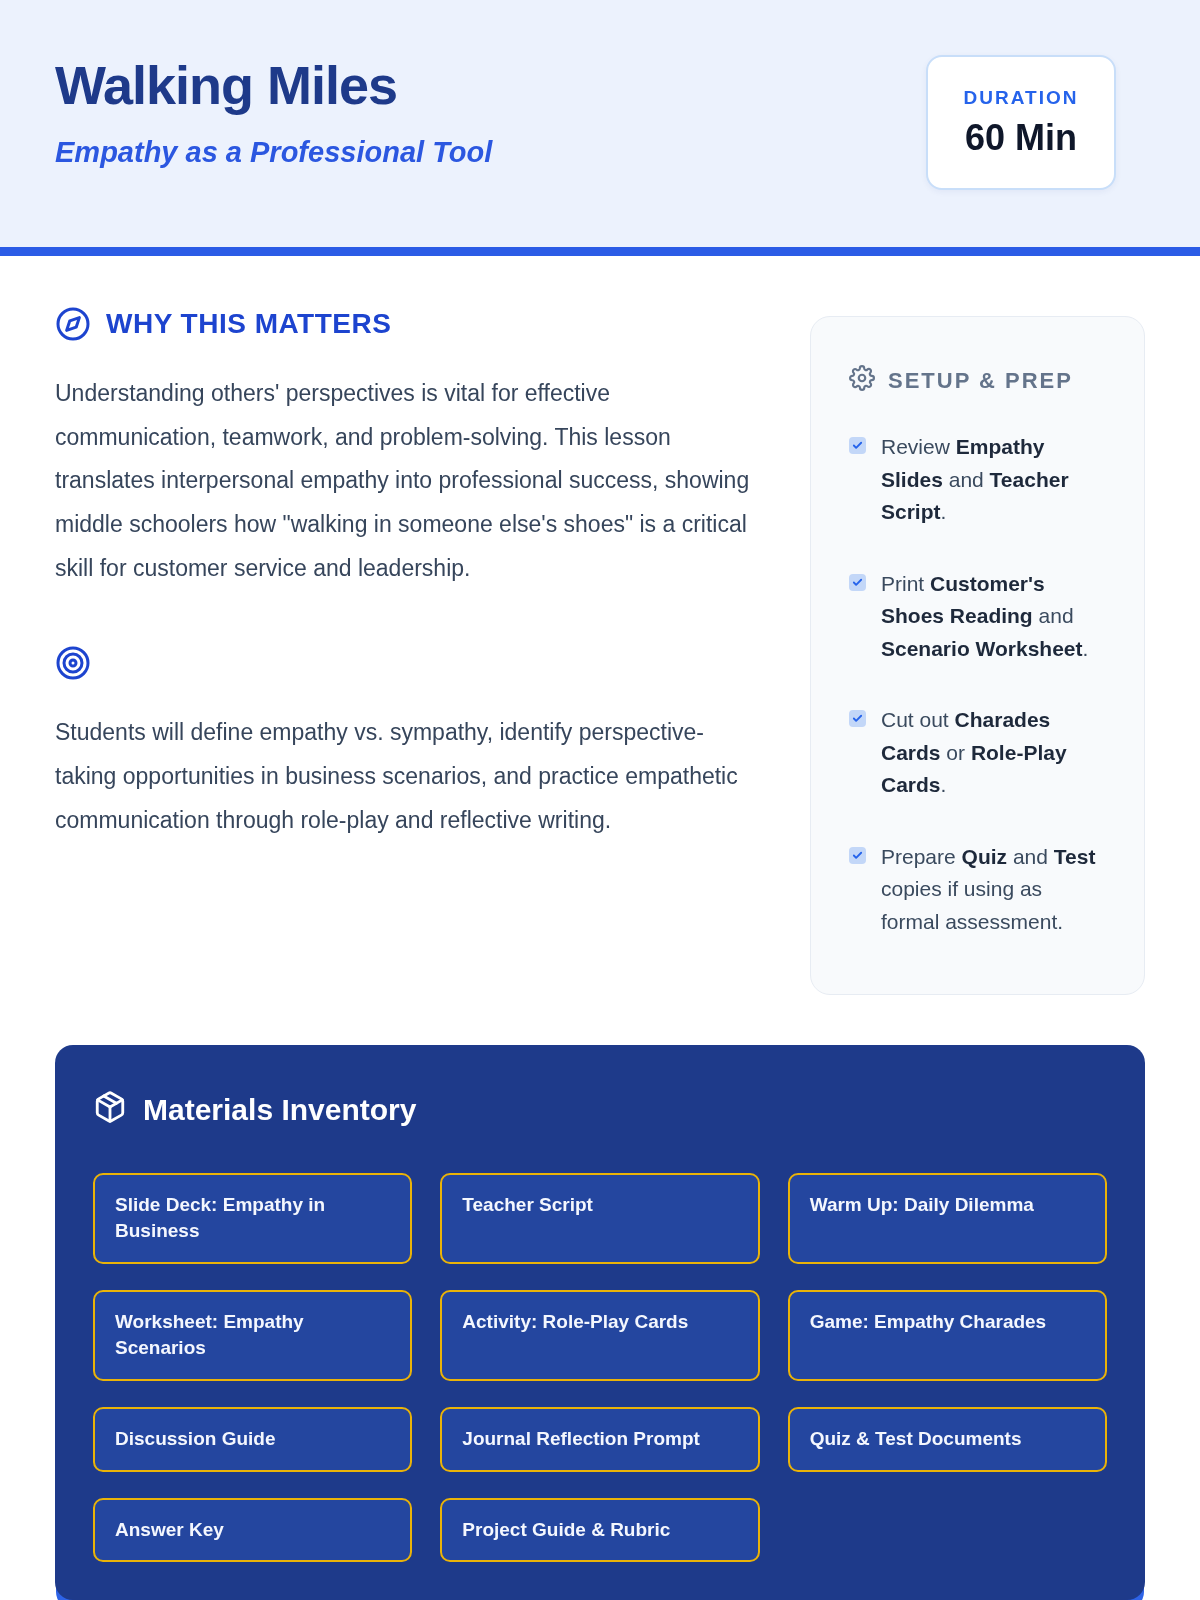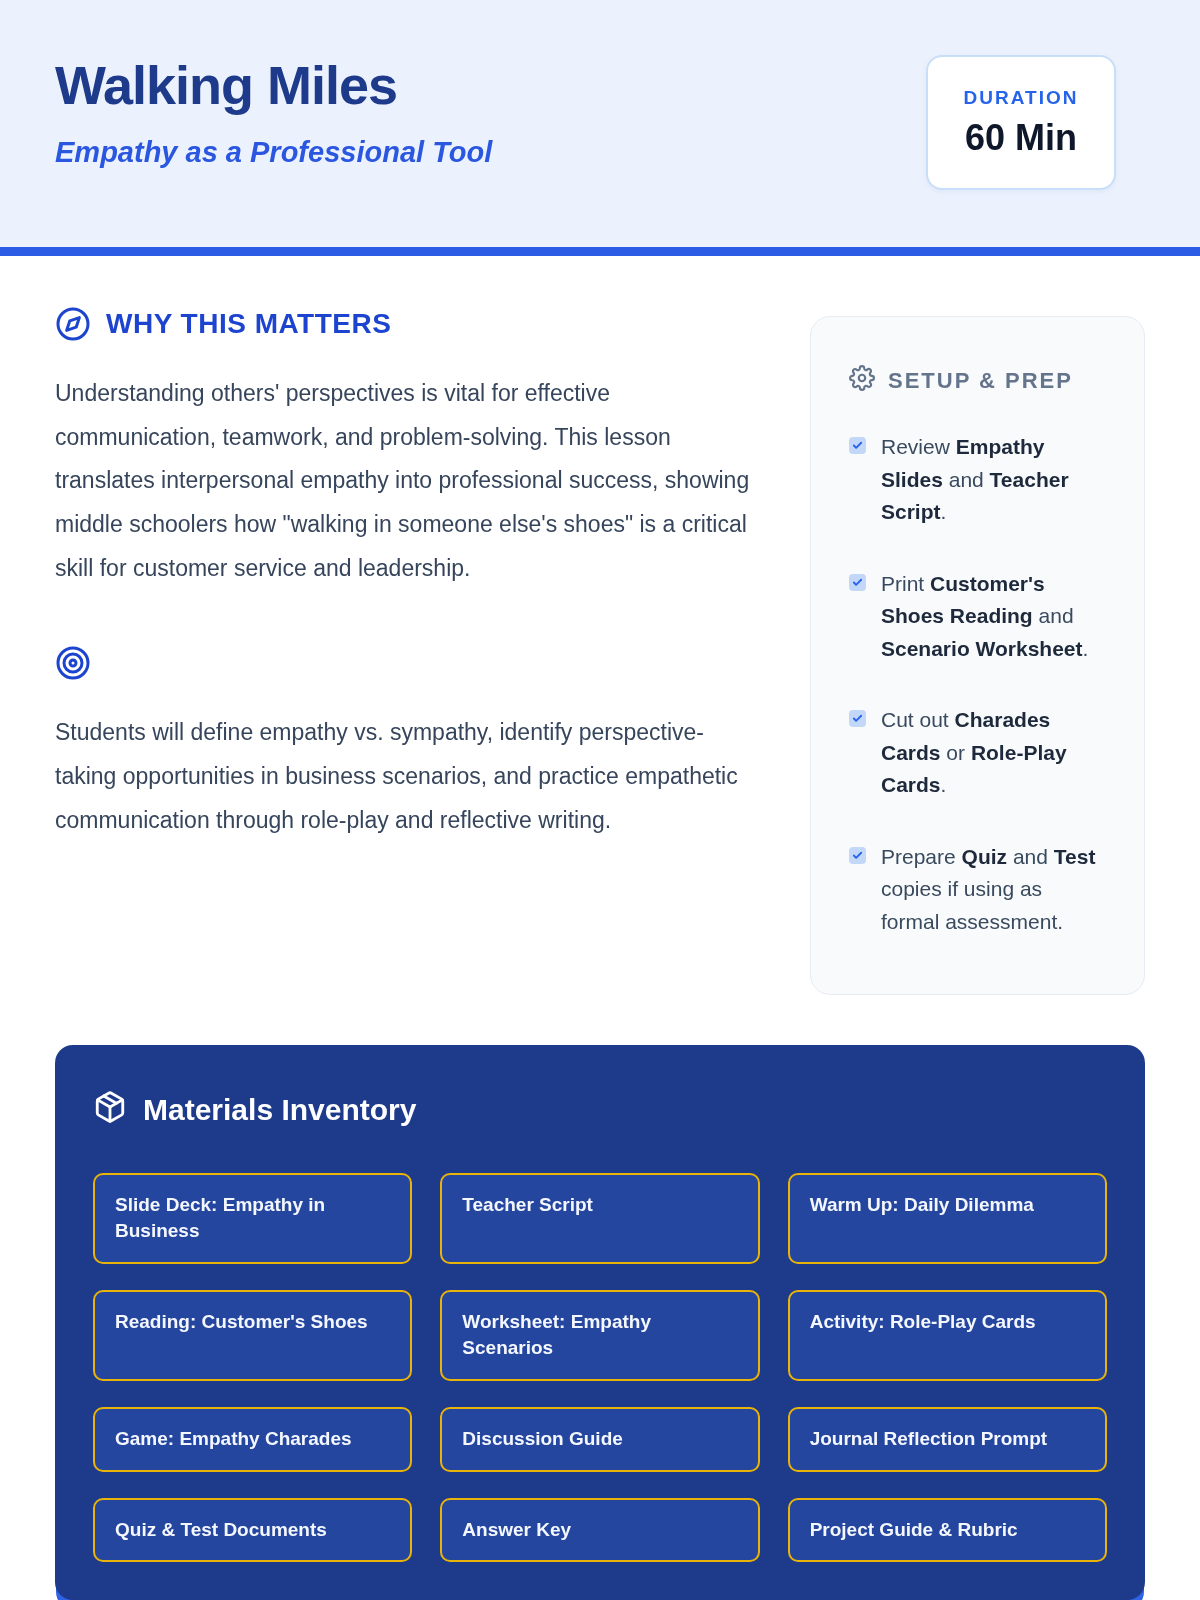--- a/index.html
+++ b/index.html
@@ -276,21 +276,20 @@
         <polyline points="3.27 6.96 12 12.01 20.73 6.96"></polyline>
         <line x1="12" y1="22.08" x2="12" y2="12"></line>
       </svg>
     </span>
     <span>Materials Inventory</span>
   </h2>
   <div class="materials-grid">
     <div class="material-tile">Slide Deck: Empathy in Business</div>
     <div class="material-tile">Teacher Script</div>
     <div class="material-tile">Warm Up: Daily Dilemma</div>
-    <div class="material-tile">Reading: Customer's Shoes</div>
     <div class="material-tile">Worksheet: Empathy Scenarios</div>
     <div class="material-tile">Activity: Role-Play Cards</div>
     <div class="material-tile">Game: Empathy Charades</div>
     <div class="material-tile">Discussion Guide</div>
     <div class="material-tile">Journal Reflection Prompt</div>
     <div class="material-tile">Quiz &amp; Test Documents</div>
     <div class="material-tile">Answer Key</div>
     <div class="material-tile">Project Guide &amp; Rubric</div>
   </div>
 </div>

